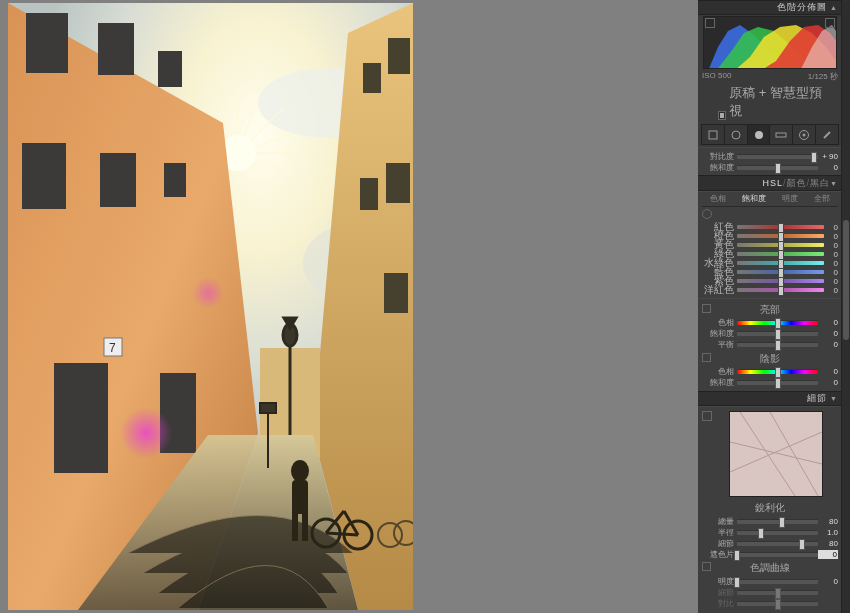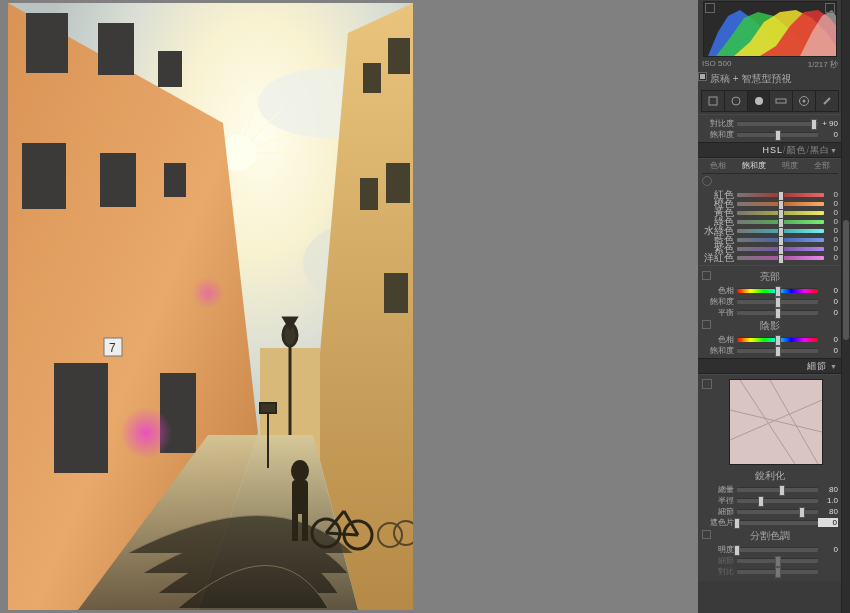--- a/index.html
+++ b/index.html
@@ -7,21 +7,21 @@
   .photo{position:absolute;left:8px;top:3px;width:405px;height:607px;background:#987;overflow:hidden}
   
   .panel{position:absolute;right:8px;top:0;width:144px;height:613px;background:#3a3a3a;display:flex;flex-direction:column;overflow:hidden}
   .section-hdr{height:14px;background:#2f2f2f;border-top:1px solid #222;border-bottom:1px solid #222;display:flex;align-items:center;justify-content:flex-end;padding:0 4px;color:#ccc;font-size:9px;letter-spacing:1px;gap:3px}
   .section-hdr .spacer{flex:1}
   .section-hdr .tri{font-size:7px;color:#999}
   .section-body{background:#3e3e3e;padding:2px 4px;border-top:1px solid #484848}
   
   .histo{width:132px;height:54px;margin:1px auto 2px;border:1px solid #222;background:#2a2a2a;position:relative;overflow:hidden}
   .info-row{display:flex;justify-content:space-between;font-size:8px;color:#999;padding:0 4px}
-  .chk-row{display:flex;align-items:flex-start;gap:3px;font-size:10px;color:#aaa;padding:2px 0}
+  .chk-row{display:flex;align-items:flex-end;gap:3px;font-size:13px;color:#aaa;padding:2px 20px}
   .chk{width:7px;height:7px;border:1px solid #666;background:#2a2a2a;position:relative}
   .chk.on:after{content:"";position:absolute;inset:1px;background:#aaa}
   
   .tools{display:flex;height:20px;align-items:center;background:#363636;border:1px solid #222;margin:2px 3px}
   .tool{flex:1;height:100%;display:flex;align-items:center;justify-content:center;border-right:1px solid #222;color:#999;font-size:11px}
   .tool:last-child{border-right:none}
   
   .sl-row{display:flex;align-items:center;height:10px;margin:1px 0}
   .sl-label{width:32px;text-align:right;font-size:8px;color:#aaa;padding-right:3px;white-space:nowrap}
   .sl-track{flex:1;height:4px;background:#555;border-top:1px solid #333;position:relative;border-radius:1px}
@@ -162,34 +162,39 @@
       </g>
 
       <circle cx="138" cy="430" r="26" fill="url(#flare)"></circle>
       <circle cx="200" cy="290" r="16" fill="url(#flare)" opacity="0.6"></circle>
     </svg>
   </div>
 </div>
 
 <div class="panel">
 
+  <div class="section-hdr">
+    <span class="spacer"></span>
+      <span>色階分佈圖</span>
+      <span class="tri">▲</span>
+  </div>
   <div class="histo">
     <svg width="132" height="54" viewBox="0 0 132 54" style="position:absolute;inset:0">
       <polygon fill="#3a6de0" opacity="0.9" points="4,54 14,30 24,14 36,8 50,18 66,34 82,46 100,52 132,54"></polygon>
       <polygon fill="#35c24a" opacity="0.85" points="12,54 26,36 40,16 54,10 70,14 86,28 104,44 132,54"></polygon>
       <polygon fill="#f2e12d" opacity="0.85" points="30,54 46,40 60,20 76,10 92,8 108,16 122,30 132,44 132,54"></polygon>
       <polygon fill="#e03434" opacity="0.85" points="56,54 72,44 86,24 100,10 114,8 126,16 132,24 132,54"></polygon>
       <polygon fill="#e8e8e8" opacity="0.5" points="96,54 108,30 118,14 128,8 132,14 132,54"></polygon>
     </svg>
     <div style="position:absolute;left:1px;top:1px;width:8px;height:8px;border:1px solid #666"></div>
     <div style="position:absolute;right:1px;top:1px;width:8px;height:8px;border:1px solid #666"></div>
   </div>
   <div class="info-row">
     <span>ISO 500</span>
-    <span>1/217 秒</span>
+    <span>1/125 秒</span>
   </div>
   <div class="chk-row">
     <span class="chk on"></span>
     <span>原稿 + 智慧型預視</span>
   </div>
 
   <div class="tools">
     <div class="tool">
         <svg width="12" height="12">
           <rect x="2" y="2" width="8" height="8" fill="none" stroke="#999"></rect>
@@ -406,21 +411,21 @@
           <div class="sl-val">80</div>
         </div>
         <div class="sl-row">
           <div class="sl-label">遮色片</div>
           <div class="sl-track">
             <div class="sl-thumb" style="left: 0%;"></div>
           </div>
           <div class="valbox">0</div>
         </div>
       </div>
-    <div class="sub"><span class="sw"></span><span>分割色調</span></div>
+    <div class="sub"><span class="sw"></span><span>色調曲線</span></div>
     <div id="nr-body">
         <div class="sl-row">
           <div class="sl-label">明度</div>
           <div class="sl-track">
             <div class="sl-thumb" style="left: 0%;"></div>
           </div>
           <div class="sl-val">0</div>
         </div>
         <div class="sl-row">
           <div class="sl-label" style="color: rgb(102, 102, 102);">細節</div>

